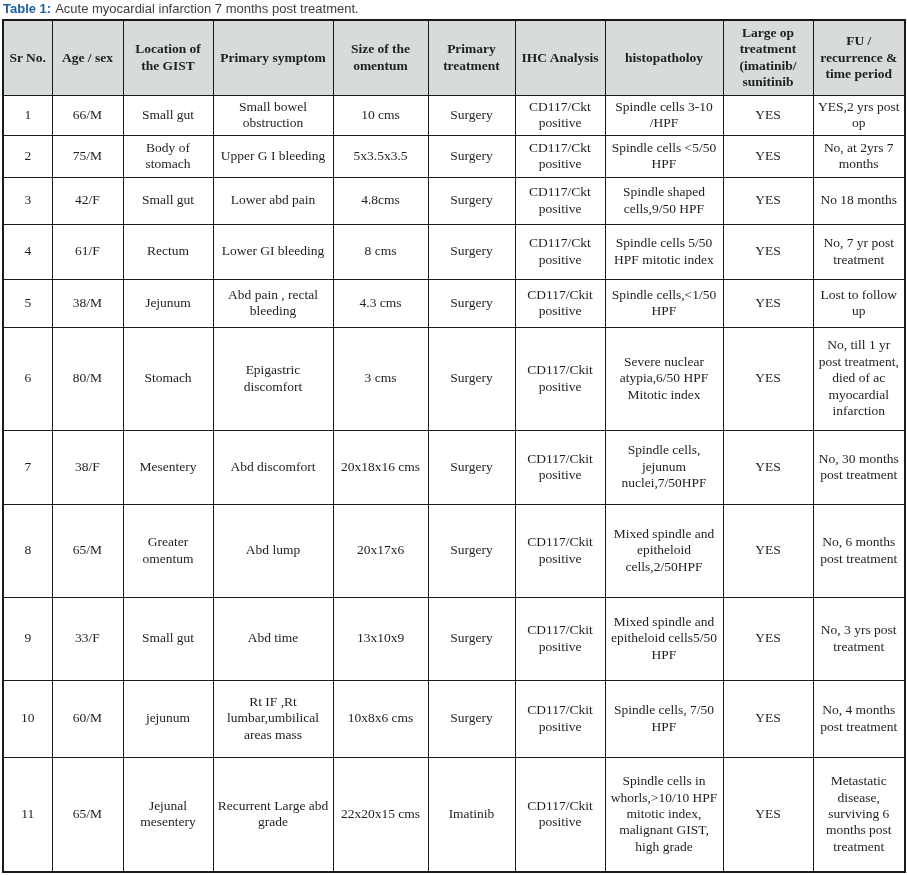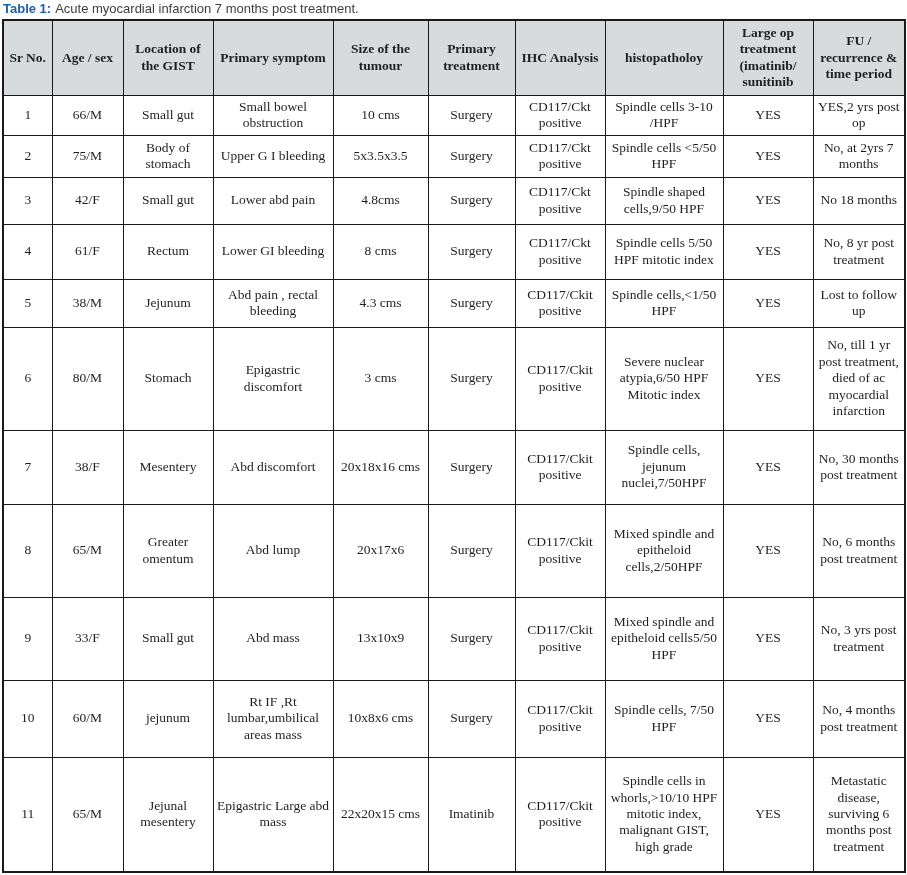--- a/index.html
+++ b/index.html
@@ -72,21 +72,21 @@
         <col style="width:118px">
         <col style="width:90px">
       <col style="width:92px">
     </colgroup>
     <thead>
       <tr id="header-row">
           <th>Sr No.</th>
           <th>Age / sex</th>
           <th>Location of the GIST</th>
           <th>Primary symptom</th>
-          <th>Size of the tumour</th>
+          <th>Size of the omentum</th>
           <th>Primary treatment</th>
           <th>IHC Analysis</th>
           <th>histopatholoy</th>
           <th>Large op treatment (imatinib/ sunitinib</th>
           <th>FU / recurrence &amp; time period</th>
         </tr>
     </thead>
     <tbody id="table-body">
         <tr style="height: 40px;">
           <td>1</td>
@@ -127,21 +127,21 @@
         <tr style="height: 55px;">
           <td>4</td>
           <td>61/F</td>
           <td>Rectum</td>
           <td>Lower GI bleeding</td>
           <td>8 cms</td>
           <td>Surgery</td>
           <td>CD117/Ckt positive</td>
           <td>Spindle cells 5/50 HPF mitotic index</td>
           <td>YES</td>
-          <td>No, 8 yr post treatment</td>
+          <td>No, 7 yr post treatment</td>
         </tr>
         <tr style="height: 48px;">
           <td>5</td>
           <td>38/M</td>
           <td>Jejunum</td>
           <td>Abd pain , rectal bleeding</td>
           <td>4.3 cms</td>
           <td>Surgery</td>
           <td>CD117/Ckit positive</td>
           <td>Spindle cells,&lt;1/50 HPF</td>
@@ -181,21 +181,21 @@
           <td>Surgery</td>
           <td>CD117/Ckit positive</td>
           <td>Mixed spindle and epitheloid cells,2/50HPF</td>
           <td>YES</td>
           <td>No, 6 months post treatment</td>
         </tr>
         <tr style="height: 83px;">
           <td>9</td>
           <td>33/F</td>
           <td>Small gut</td>
-          <td>Abd mass</td>
+          <td>Abd time</td>
           <td>13x10x9</td>
           <td>Surgery</td>
           <td>CD117/Ckit positive</td>
           <td>Mixed spindle and epitheloid cells5/50 HPF</td>
           <td>YES</td>
           <td>No, 3 yrs post treatment</td>
         </tr>
         <tr style="height: 77px;">
           <td>10</td>
           <td>60/M</td>
@@ -205,21 +205,21 @@
           <td>Surgery</td>
           <td>CD117/Ckit positive</td>
           <td>Spindle cells, 7/50 HPF</td>
           <td>YES</td>
           <td>No, 4 months post treatment</td>
         </tr>
         <tr style="height: 115px;">
           <td>11</td>
           <td>65/M</td>
           <td>Jejunal mesentery</td>
-          <td>Epigastric Large abd mass</td>
+          <td>Recurrent Large abd grade</td>
           <td>22x20x15 cms</td>
           <td>Imatinib</td>
           <td>CD117/Ckit positive</td>
           <td>Spindle cells in whorls,&gt;10/10 HPF mitotic index, malignant GIST, high grade</td>
           <td>YES</td>
           <td>Metastatic disease, surviving 6 months post treatment</td>
         </tr>
       </tbody>
   </table>
 </div>

